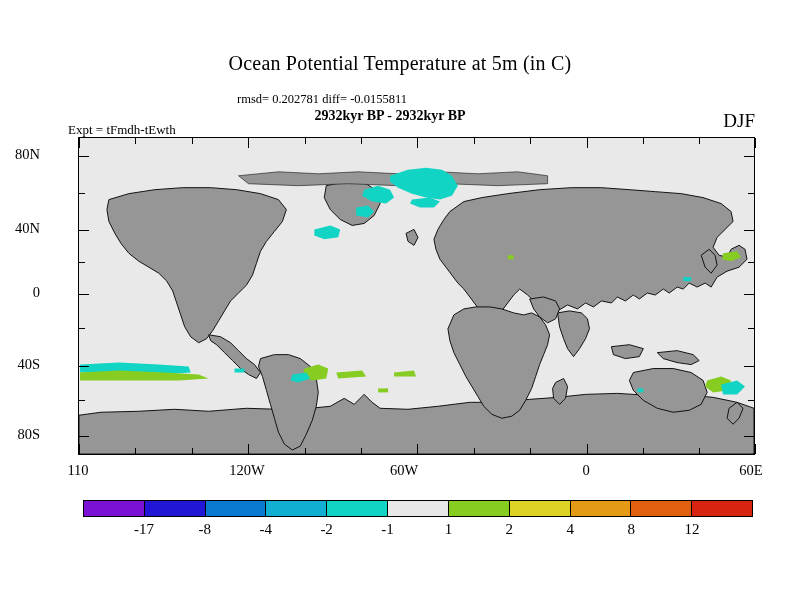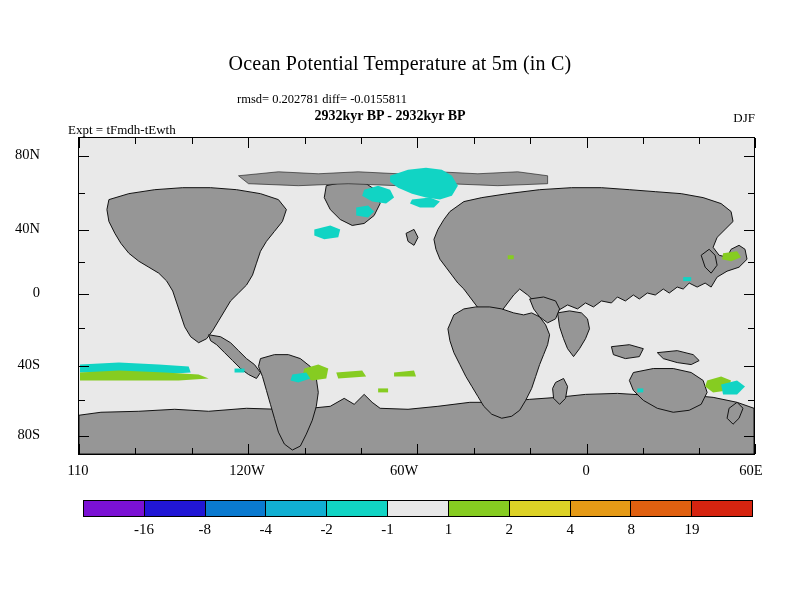--- a/index.html
+++ b/index.html
@@ -10,21 +10,21 @@
          font-size:20px;letter-spacing:.2px;}
 
   #stats{position:absolute;left:0;top:92px;width:800px;text-align:center;
          font-size:12.5px;}
   #stats span{position:relative;left:-78px;}
 
   #expt{position:absolute;left:68px;top:110px;font-size:13px;margin-top:12px;}
   #period{position:absolute;left:0;top:108px;width:800px;text-align:center;
           font-size:14px;font-weight:bold;}
   #period span{position:relative;left:-10px;}
-  #season{position:absolute;right:45px;top:110px;font-size:13px;}
+  #season{position:absolute;right:45px;top:110px;font-size:19px;}
 
   
   #plot{position:absolute;left:78px;top:137px;width:677px;height:318px;
         background:#e9e9e9;border:1px solid #000;box-sizing:border-box;}
   #plot svg{display:block;width:100%;height:100%;}
 
   
   .tk{position:absolute;background:#000;}
   .ytk{width:6px;height:1px;left:0;}
   .ytkR{width:6px;height:1px;right:0;}
@@ -196,22 +196,22 @@
   <div style="background: rgb(17, 175, 210);"></div>
   <div style="background: rgb(17, 212, 196);"></div>
   <div style="background: rgb(232, 232, 232);"></div>
   <div style="background: rgb(134, 204, 33);"></div>
   <div style="background: rgb(221, 210, 38);"></div>
   <div style="background: rgb(229, 154, 22);"></div>
   <div style="background: rgb(224, 96, 16);"></div>
   <div style="background: rgb(214, 36, 16);"></div>
 </div>
 
-<div class="cblab" style="left: 143.909px;">-16</div>
+<div class="cblab" style="left: 143.909px;">-17</div>
 <div class="cblab" style="left: 204.818px;">-8</div>
 <div class="cblab" style="left: 265.727px;">-4</div>
 <div class="cblab" style="left: 326.636px;">-2</div>
 <div class="cblab" style="left: 387.545px;">-1</div>
 <div class="cblab" style="left: 448.455px;">1</div>
 <div class="cblab" style="left: 509.364px;">2</div>
 <div class="cblab" style="left: 570.273px;">4</div>
 <div class="cblab" style="left: 631.182px;">8</div>
-<div class="cblab" style="left: 692.091px;">19</div>
+<div class="cblab" style="left: 692.091px;">12</div>
 
 </body></html>

